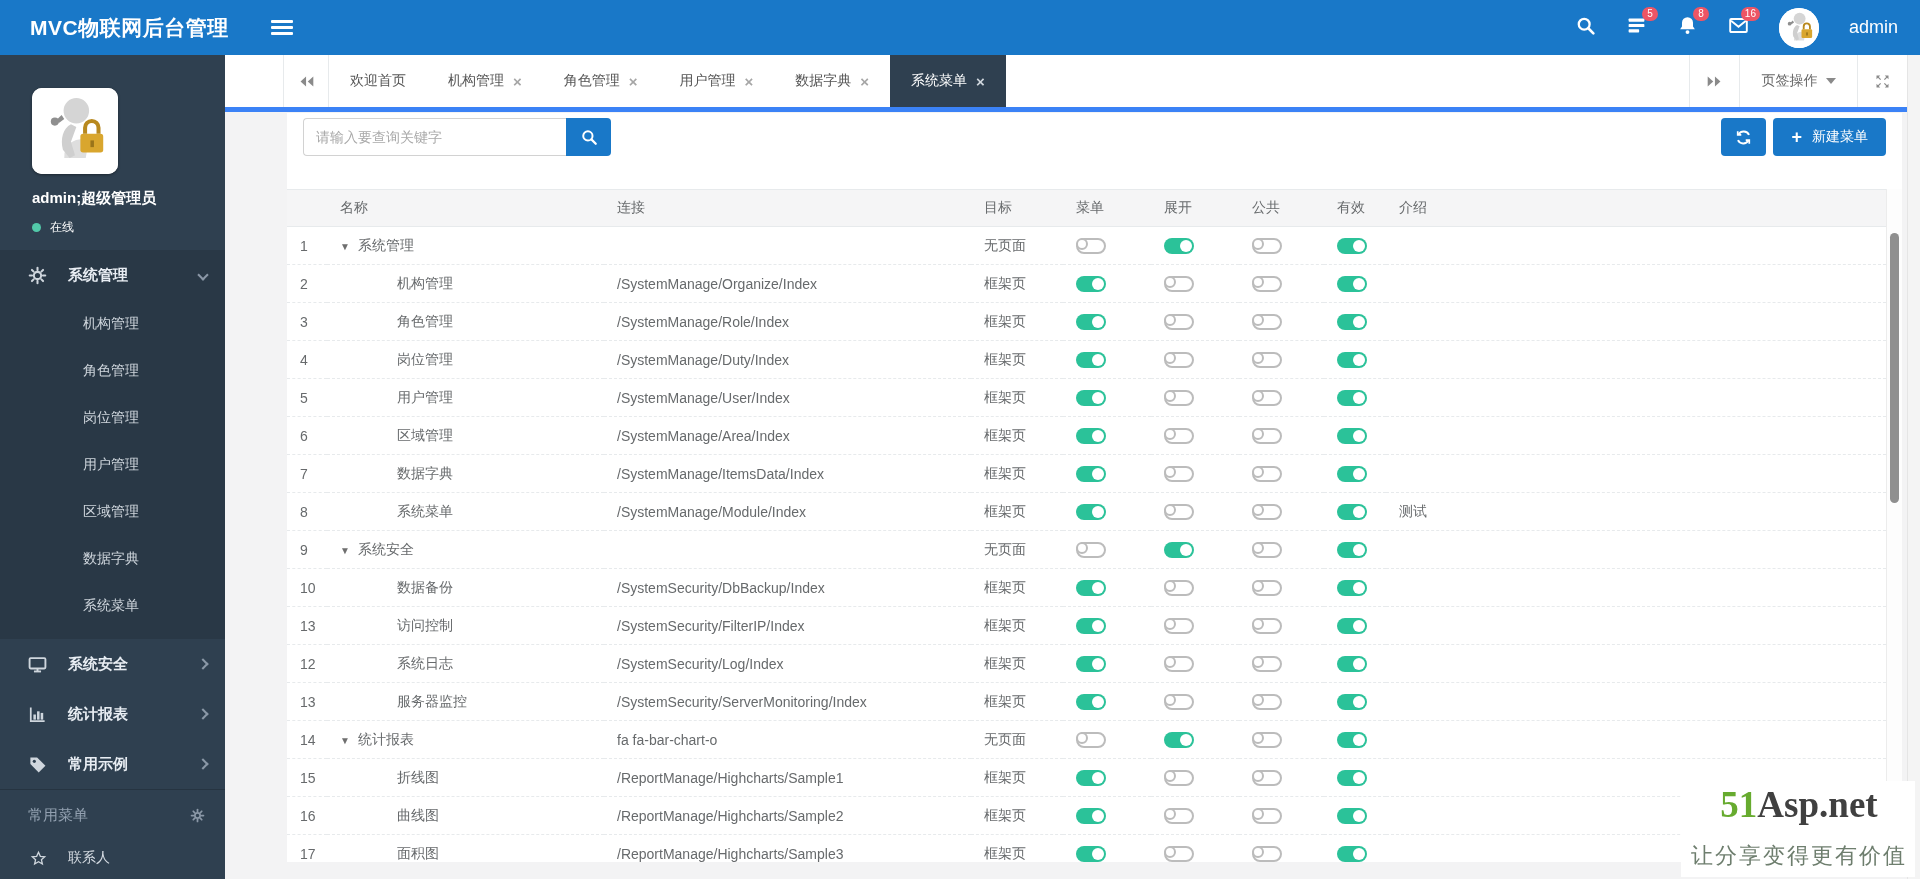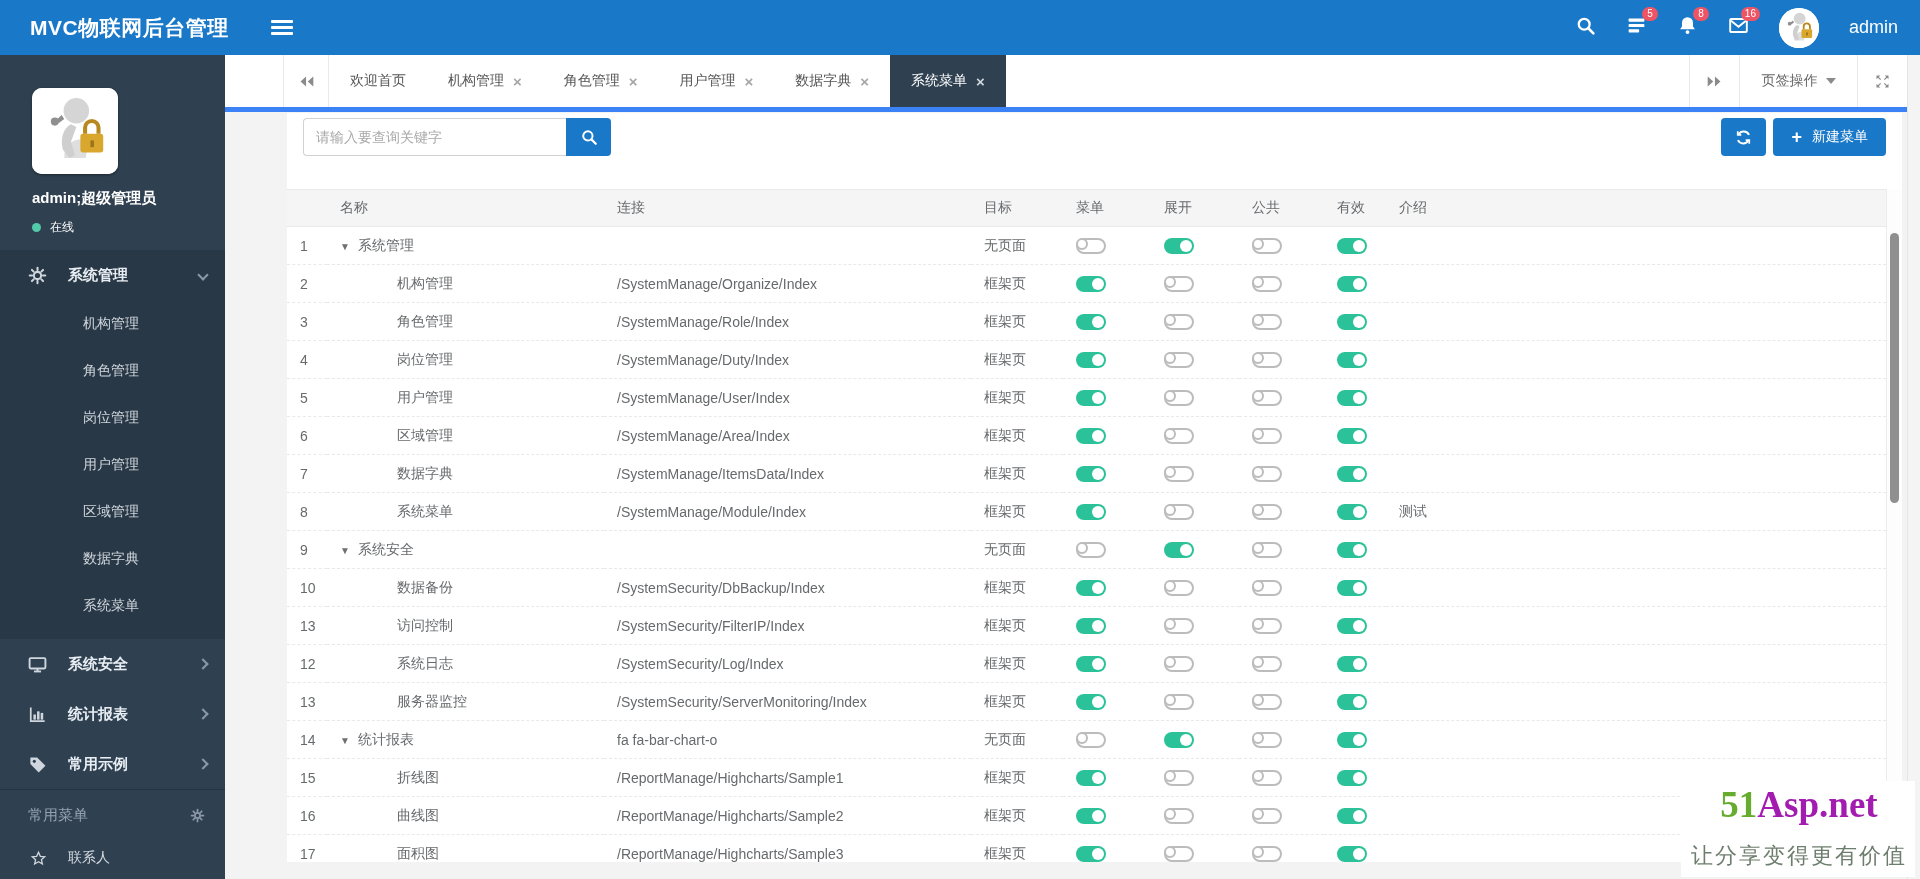--- a/index.html
+++ b/index.html
@@ -96,21 +96,21 @@
   .sw.on{width:30px;height:16px;border-radius:9px;background:var(--toggle_on_teal);}
   .sw.on i{position:absolute;right:2px;top:2px;width:12px;height:12px;border-radius:50%;background:#fff;display:block;}
 
   .v-track{position:absolute;top:76px;right:0;bottom:0;width:16px;background:#fdfdfd;border-left:1px solid #ececec;}
   .v-thumb{position:absolute;top:120px;right:3px;width:9px;height:270px;border-radius:5px;background:#8f8f8f;cursor:pointer;z-index:3;}
   .page-track{position:absolute;top:55px;right:0;bottom:0;width:13px;background:#f4f4f4;border-left:1px solid #e5e5e5;z-index:25;}
 
   .watermark{position:absolute;right:5px;bottom:2px;background:#fff;padding:5px 8px 6px 10px;text-align:center;z-index:40;}
   .wm-brand{font-family:"Liberation Serif",serif;font-weight:bold;font-size:37px;line-height:1.05;}
   .wm-51{color:#67ab2f;}
-  .wm-asp{color:#a21caf;margin-top:14px;}
+  .wm-asp{color:#404040;margin-top:14px;}
   .wm-tagline{font-size:22px;color:#6e7e6e;letter-spacing:2px;margin-top:16px;}
 </style>
 </head>
 <body>
 
 <header class="topbar">
   <div class="brand">MVC物联网后台管理</div>
   <div class="hamburger">
       <i></i>
       <i></i>

